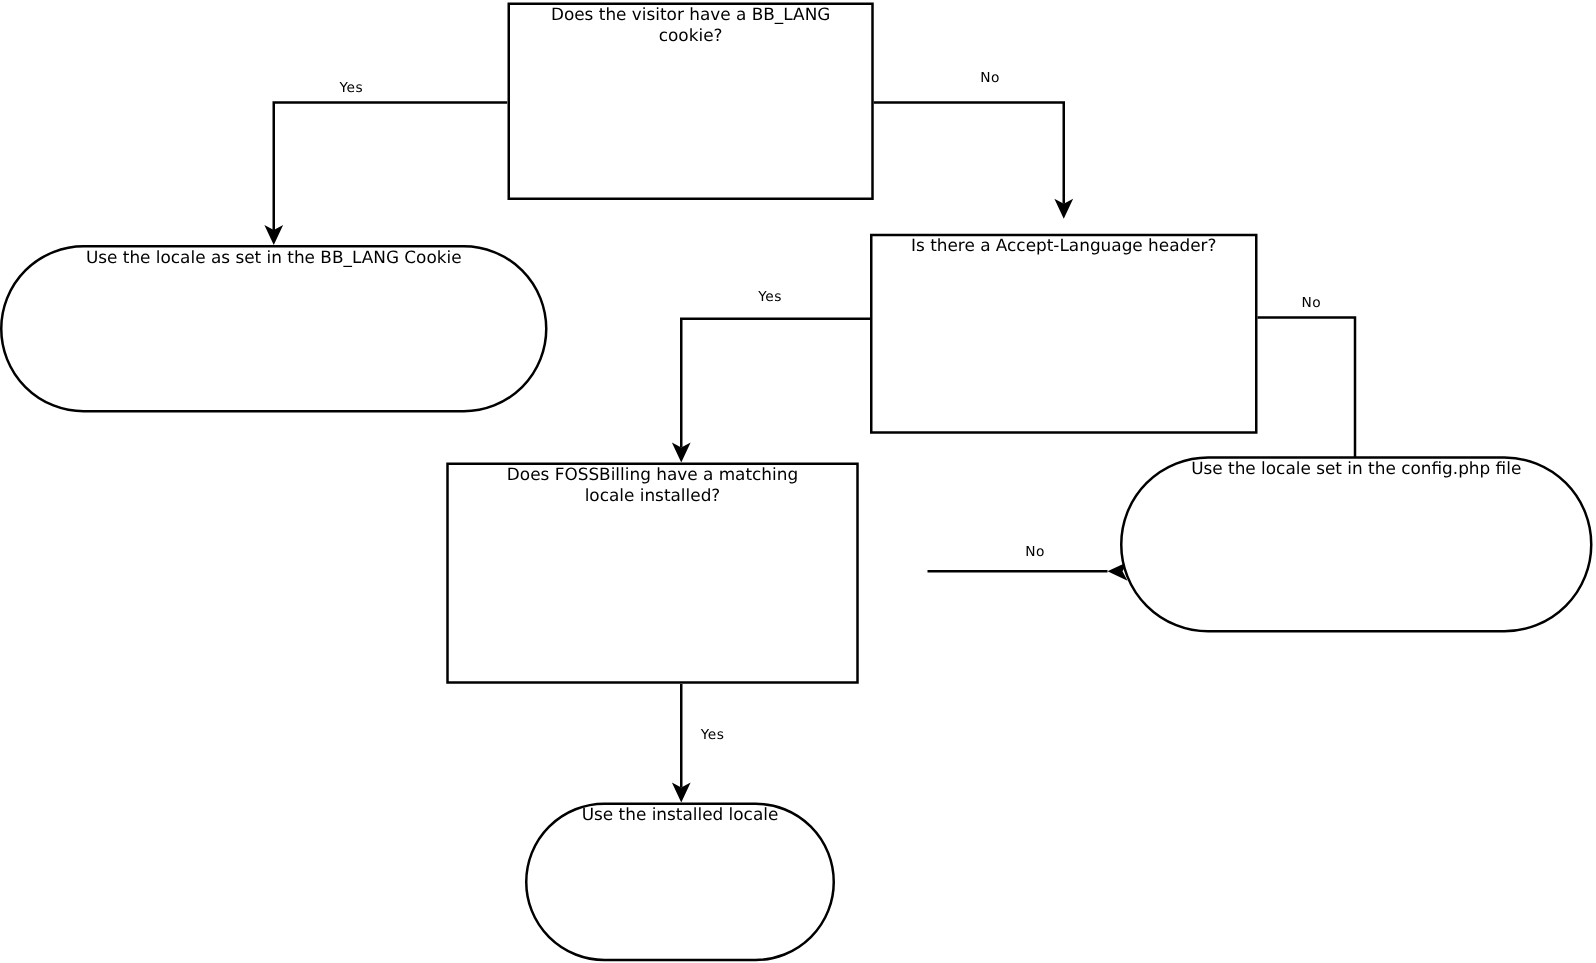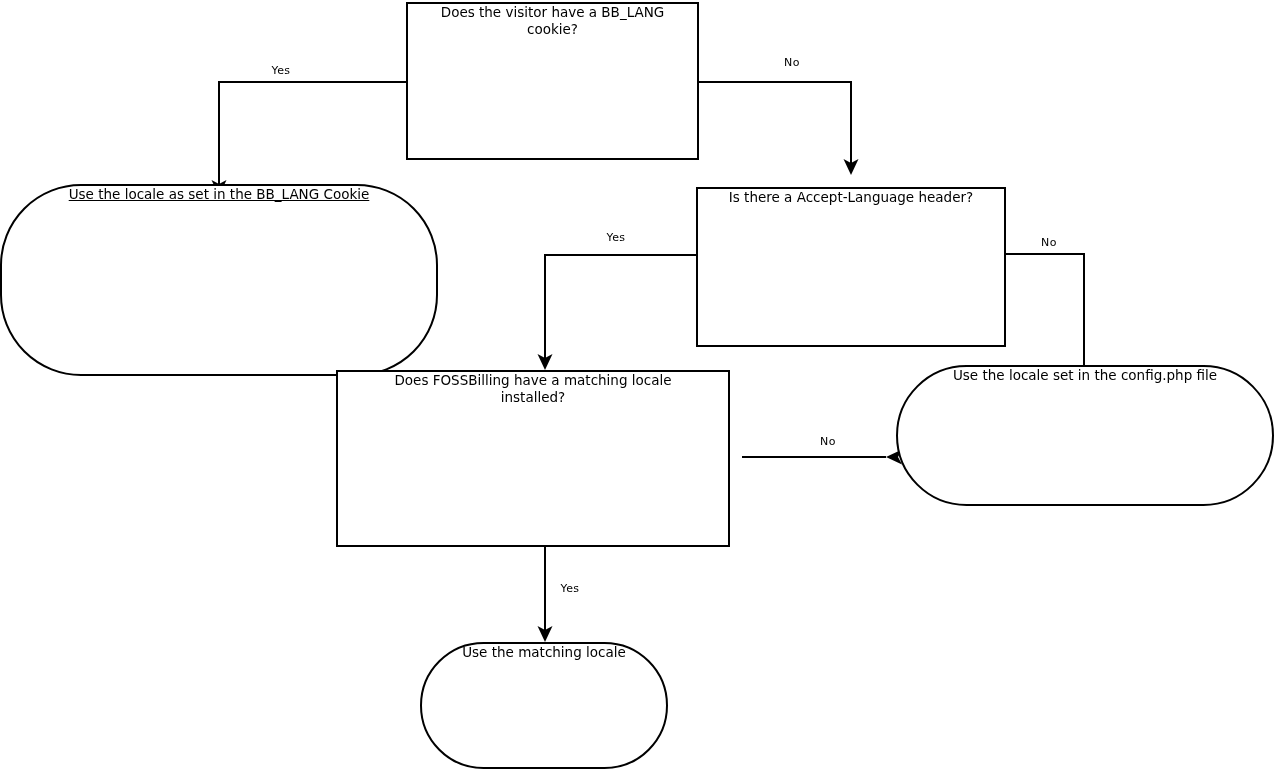--- a/index.html
+++ b/index.html
@@ -33,23 +33,23 @@
     display: flex;
     align-items: flex-start;
     justify-content: center;
     text-align: center;
     font-size: 13.5px;
     color: #000000;
     padding: 0 28px;
     line-height: 1.25;
   }
   .n-cookie-q   { left: 406px; top: 2px;   width: 293px; height: 158px; }
-  .n-cookie-r   { left: 0px;   top: 184px; width: 438px; height: 192px; border-radius: 81px; text-decoration: underline; }
+  .n-cookie-r   { left: 0px;   top: 196px; width: 438px; height: 134px; border-radius: 81px; }
   .n-header-q   { left: 696px; top: 175px; width: 310px; height: 160px; margin-top: 12px; }
-  .n-matching-q { left: 336px; top: 370px; width: 394px; height: 177px; }
+  .n-matching-q { left: 357px; top: 370px; width: 330px; height: 177px; }
   .n-config-r   { left: 896px; top: 365px; width: 378px; height: 141px; border-radius: 71px; }
   .n-matching-r { left: 420px; top: 642px; width: 248px; height: 127px; border-radius: 64px; }
   .edge-label {
     position: absolute;
     transform: translate(-50%, -50%);
     font-size: 11px;
     letter-spacing: 0.4px;
     color: #000000;
     white-space: nowrap;
   }
@@ -112,21 +112,21 @@
 
   <div class="node n-matching-q">
     <span>Does FOSSBilling have a matching locale installed?</span>
   </div>
 
   <div class="node n-config-r">
     <span>Use the locale set in the config.php file</span>
   </div>
 
   <div class="node n-matching-r">
-    <span>Use the matching locale</span>
+    <span>Use the installed locale</span>
   </div>
 
   <div class="edge-label l-cookie-yes">Yes</div>
   <div class="edge-label l-cookie-no">No</div>
   <div class="edge-label l-header-yes">Yes</div>
   <div class="edge-label l-header-no">No</div>
   <div class="edge-label l-matching-no">No</div>
   <div class="edge-label l-matching-yes">Yes</div>
 
 </div>

